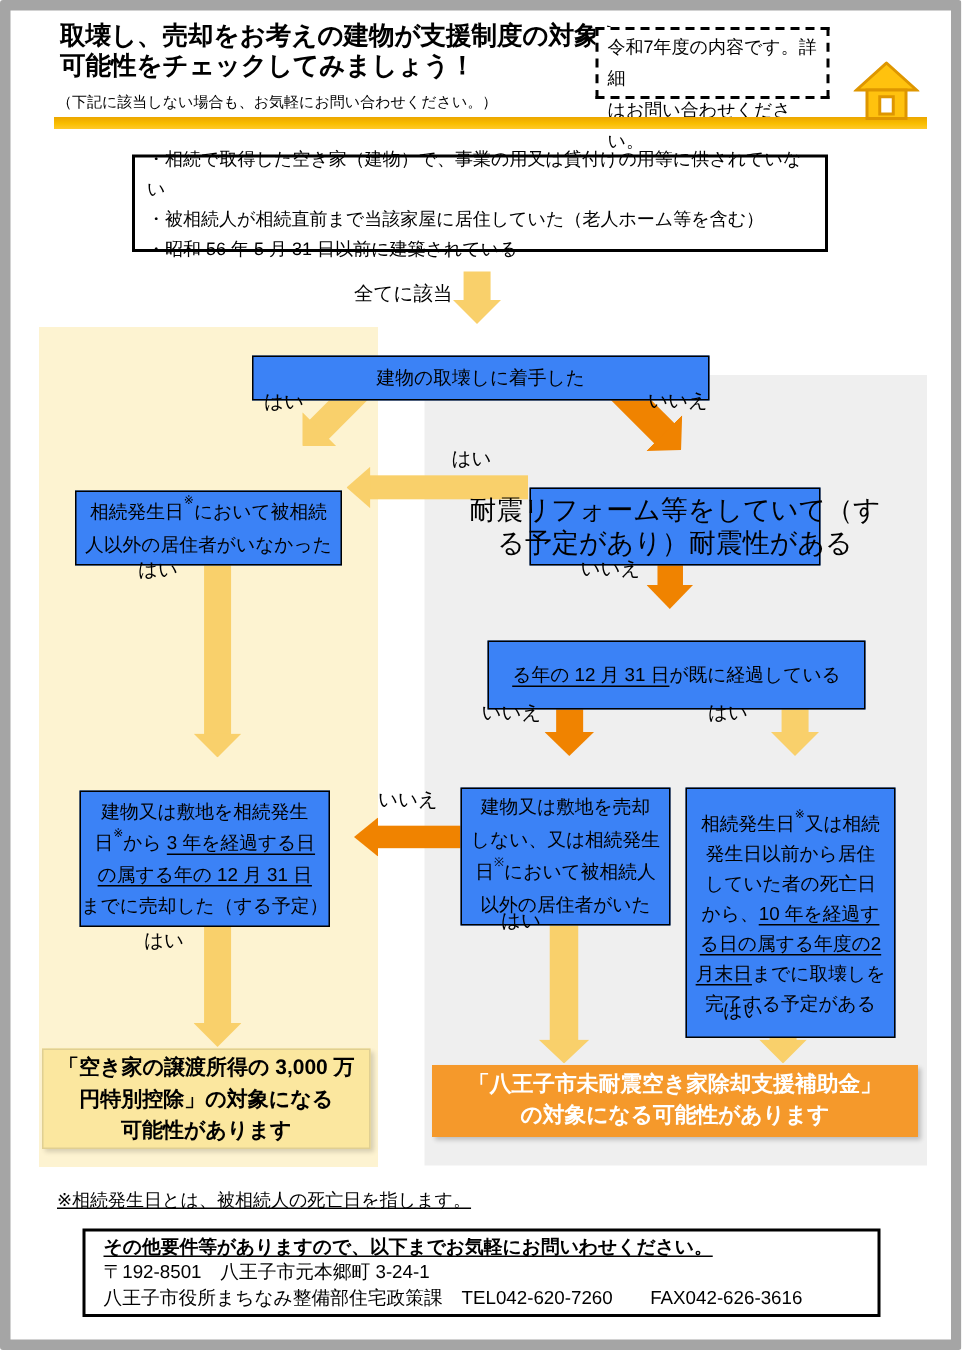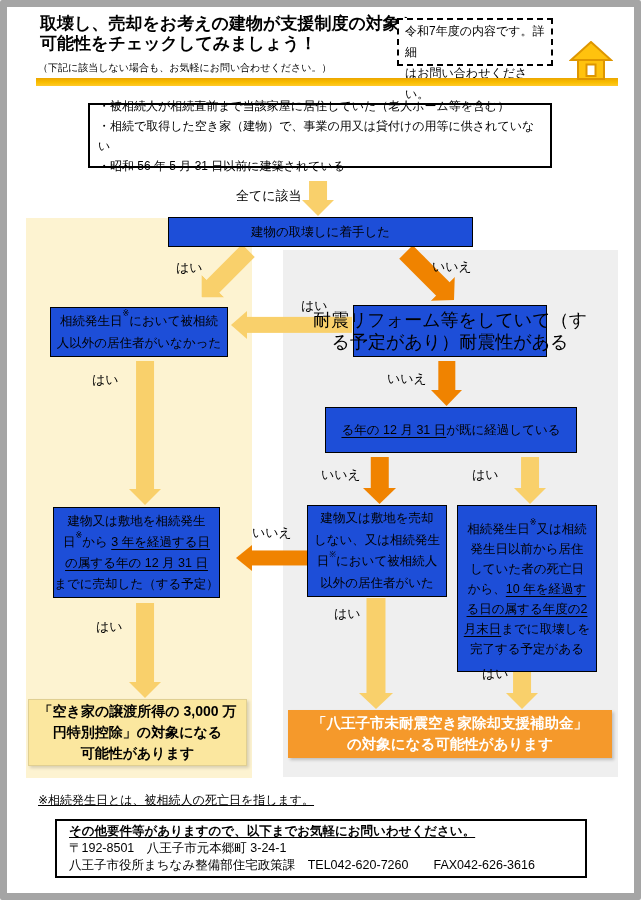--- a/index.html
+++ b/index.html
@@ -1,22 +1,22 @@
 <!DOCTYPE html>
 <html style="--gold: #F9BE00; --yellow_arrow: #F9D06B; --orange_arrow: #F08300; --cream_panel: #FDF3D1; --gray_panel: #EFEFEF; --result_yellow_bg: #FBE79F; --result_orange_bg: #F5992B;"><head>
 <meta charset="utf-8">
 <style>
   html,body{margin:0;padding:0;background:#fff;}
   body{font-family:"Liberation Sans","DejaVu Sans",sans-serif;color:#000;}
   #page{position:relative;width:641px;height:900px;background:#fff;overflow:hidden;}
   #frame{position:absolute;inset:0;border:7px solid #a5a5a5;border-radius:2px;pointer-events:none;z-index:50;}
   .panel{position:absolute;}
-  .fbox{position:absolute;background:#1d4ed8;border:1.6px solid #000;box-sizing:border-box;
+  .fbox{position:absolute;background:#3b82f6;border:1.6px solid #000;box-sizing:border-box;
         display:flex;flex-direction:column;justify-content:center;align-items:center;
-        font-size:12.5px;line-height:21px;text-align:center;z-index:5;}
+        font-size:12.5px;line-height:21px;text-align:center;z-index:5;margin-top:20px;}
   .tline{white-space:nowrap;}
   .ul{text-decoration:underline;text-underline-offset:2.5px;}
   .sup{font-size:8px;vertical-align:top;line-height:1;}
   .lbl{position:absolute;font-size:13px;font-weight:500;z-index:6;white-space:nowrap;}
   .yellow{--c:var(--yellow_arrow,#F9D06B);}
   .orange{--c:var(--orange_arrow,#F08300);}
   .v-arrow{position:absolute;z-index:4;}
   .v-arrow::before{content:"";position:absolute;top:0;bottom:15px;left:50%;width:56%;
         transform:translateX(-50%);background:var(--c);}
   .v-arrow::after{content:"";position:absolute;bottom:0;left:0;width:100%;height:16px;
@@ -68,22 +68,22 @@
   <div id="house">
     <svg width="44" height="42" viewBox="0 0 44 42">
       <polygon points="22,1 42,19 2,19" fill="#FFC20E" stroke="#DE9600" stroke-width="2"></polygon>
       <rect x="9" y="19" width="26" height="19" fill="#FFC20E" stroke="#DE9600" stroke-width="2"></rect>
       <rect x="17.5" y="23.5" width="9" height="11.5" fill="#ffffff" stroke="#DE9600" stroke-width="2"></rect>
     </svg>
   </div>
   <div id="gold-rule"></div>
 
   <div id="cond-box">
+    <div>・相続で取得した空き家（建物）で、事業の用又は貸付けの用等に供されていない</div>
     <div>・被相続人が相続直前まで当該家屋に居住していた（老人ホーム等を含む）</div>
-    <div>・相続で取得した空き家（建物）で、事業の用又は貸付けの用等に供されていない</div>
     <div>・昭和 56 年 5 月 31 日以前に建築されている</div>
   </div>
 
   <div class="lbl" style="left:236px;top:187px;">全てに該当</div>
   <div class="v-arrow yellow" style="left:302px;top:181px;width:32px;height:35px;"></div>
 
   <div class="panel" style="left:26px;top:218px;width:226px;height:560px;background:var(--cream_panel,#FDF3D1);"></div>
   <div class="panel" style="left:283px;top:250px;width:335px;height:527px;background:var(--gray_panel,#EFEFEF);"></div>
 
   <div class="fbox" style="left:168px;top:217px;width:305px;height:30px;">建物の取壊しに着手した</div>

